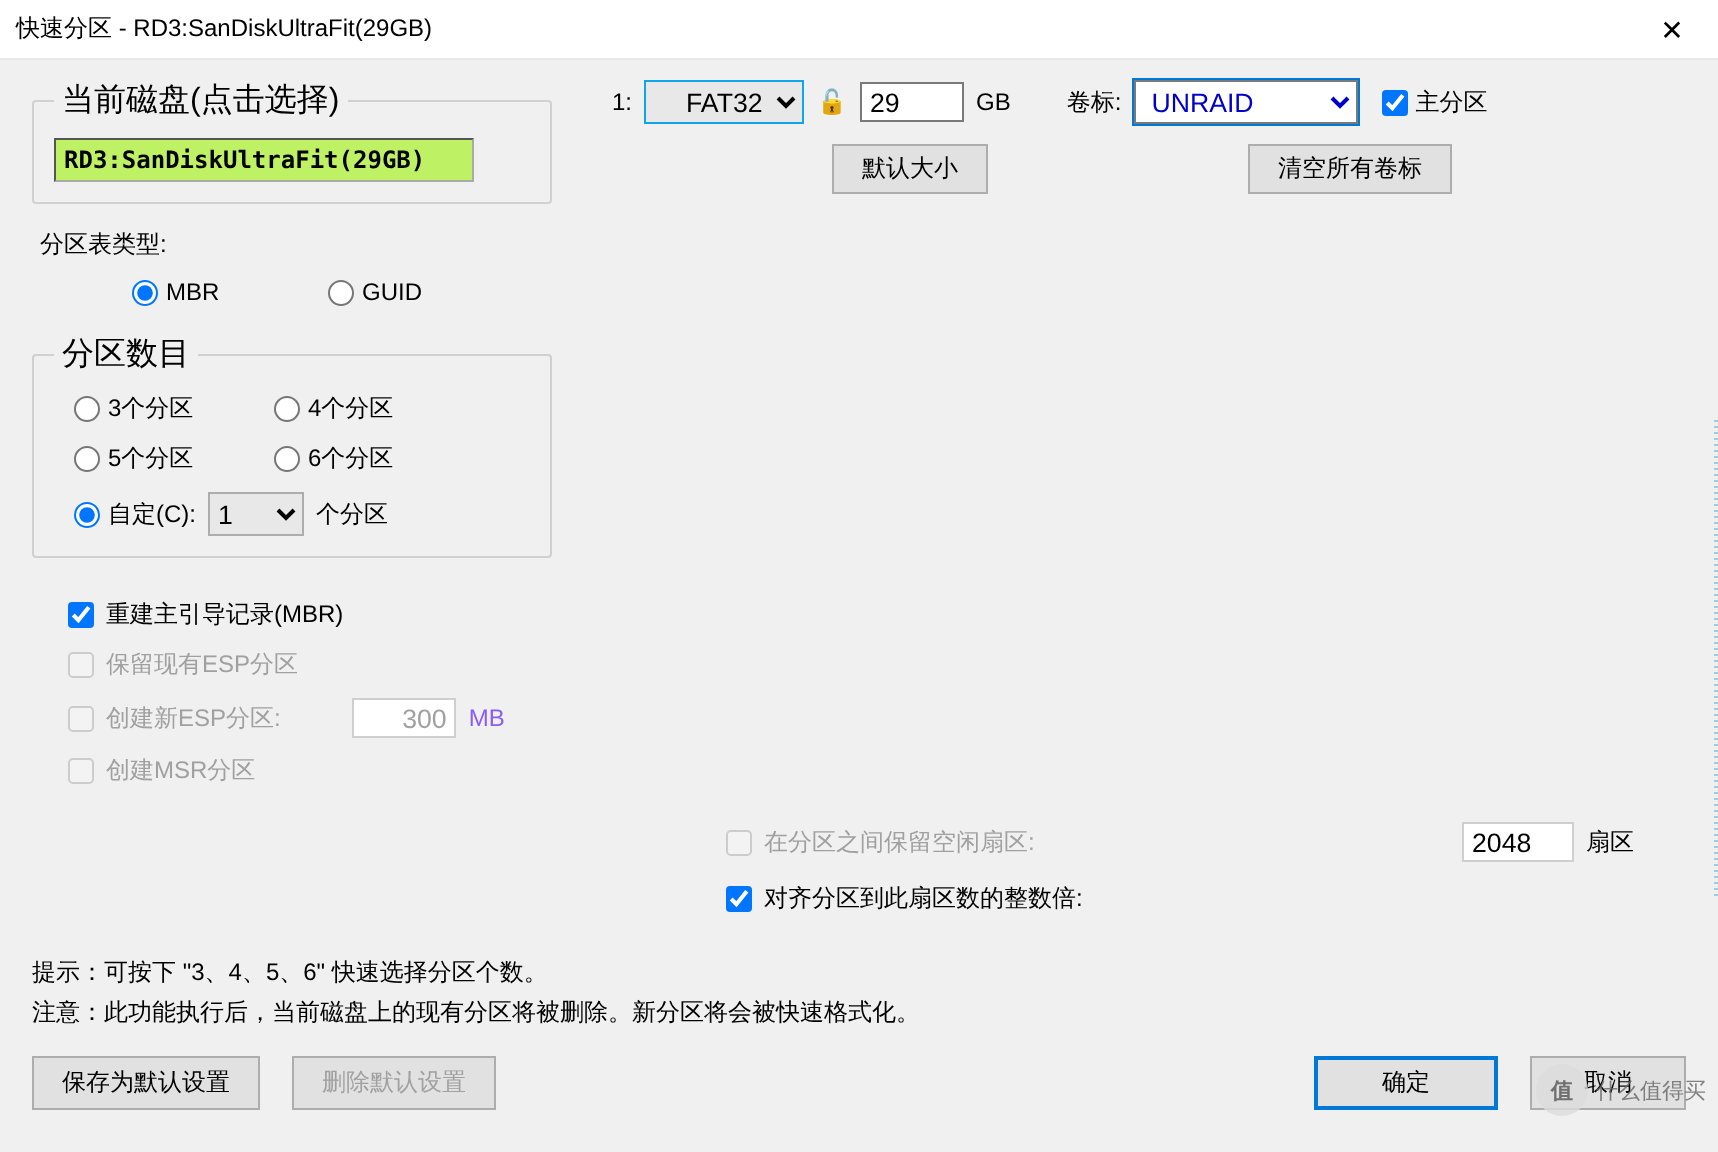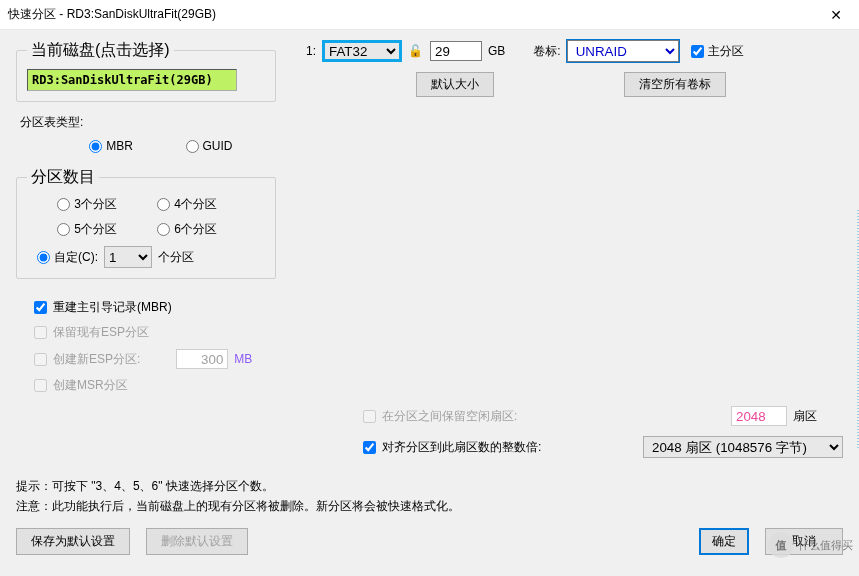--- a/index.html
+++ b/index.html
@@ -61,21 +61,20 @@
 }
 .ptype-row, .pcount-row {
   display: flex;
   align-items: center;
   gap: 8px;
   padding-left: 50px;
 }
 .radio-item {
   display: flex; align-items: center; gap: 4px;
   width: 90px;
-  justify-content: center;
 }
 .radio-item input { margin: 0; }
 .pcount-grid .radio-item { width: 100px; margin-bottom: 8px; }
 .pcount-grid { display: flex; flex-wrap: wrap; padding-left: 10px; }
 .custom-row {
   display: flex; align-items: center; gap: 6px;
   padding-left: 10px;
 }
 .custom-row select {
   width: 48px; height: 22px;
@@ -94,22 +93,22 @@
   text-align: right; padding: 0 4px;
   color: #a0a0a0;
 }
 .section-title { margin: 6px 0 10px 0; }
 .part-row {
   display: flex; align-items: center; gap: 6px;
   margin-left: 10px;
 }
 .fs-select {
   width: 80px; height: 22px;
-  background: #e8e8e8; border: 3px solid #0ea5e9;
-  padding-left: 0;
+  background: #e8e8e8; border: 1px solid #0ea5e9;
+  padding-left: 16px;
 }
 .lock-icon { width: 16px; text-align: center; color: #666; }
 .size-input {
   width: 52px; height: 20px;
   background: #fff; border: 1px solid #7a7a7a;
   padding: 0 4px;
 }
 .vol-label { margin-left: 22px; }
 .vol-select {
   width: 112px; height: 22px;
@@ -135,21 +134,21 @@
   width: 480px;
 }
 .lr-row {
   display: flex; align-items: center; gap: 6px;
   margin-bottom: 10px;
 }
 .lr-row .lbl { flex: 1; }
 .sector-input {
   width: 56px; height: 20px;
   background: #fff; border: 1px solid #cfcfcf;
-  color: #ec4899; padding: 0 4px; text-align: left;
+  color: #000000; padding: 0 4px; text-align: left;
 }
 .align-select {
   width: 200px; height: 22px;
   background: #e8e8e8; border: 1px solid #adadad;
   padding-left: 4px;
 }
 .lr-row.disabled { color: #a0a0a0; }
 .hints { margin-top: 8px; line-height: 20px; }
 .bottom-bar {
   display: flex; align-items: flex-end;
@@ -159,21 +158,21 @@
 .bottom-bar .spacer { flex: 1; }
 .btn-default {
   background: #e1e1e1; border: 1px solid #adadad;
   padding: 4px 14px; font-size: 12px; cursor: pointer;
   font-family: inherit;
 }
 .btn-default.disabled { color: #a0a0a0; cursor: default; }
 .btn-ok {
   background: #e1e1e1;
   border: 2px solid #0078d7;
-  padding: 3px 11px;
+  padding: 3px 32px;
   font-size: 12px;
   cursor: pointer;
   font-family: inherit;
 }
 .watermark {
   position: absolute;
   right: 6px; bottom: 18px;
   display: flex; align-items: center; gap: 4px;
   color: #666; font-size: 11px;
   opacity: 0.8;
@@ -301,23 +300,20 @@
       <div class="lower-right">
         <div class="lr-row disabled">
           <input type="checkbox" disabled="" style="">
           <span class="lbl">在分区之间保留空闲扇区:</span>
           <input class="sector-input" disabled="" value="2048" style="">
           <span style="color:#000;width:50px;">扇区</span>
         </div>
         <div class="lr-row">
           <input type="checkbox" checked="" style="">
           <span class="lbl">对齐分区到此扇区数的整数倍:</span>
-          <select class="align-select">
-            <option>2048 扇区 (1048576 字节)</option>
-          </select>
         </div>
       </div>
     </div>
   </div>
 
   <div class="hints">
     <div>提示：可按下 "3、4、5、6" 快速选择分区个数。</div>
     <div>注意：此功能执行后，当前磁盘上的现有分区将被删除。新分区将会被快速格式化。</div>
   </div>
 

